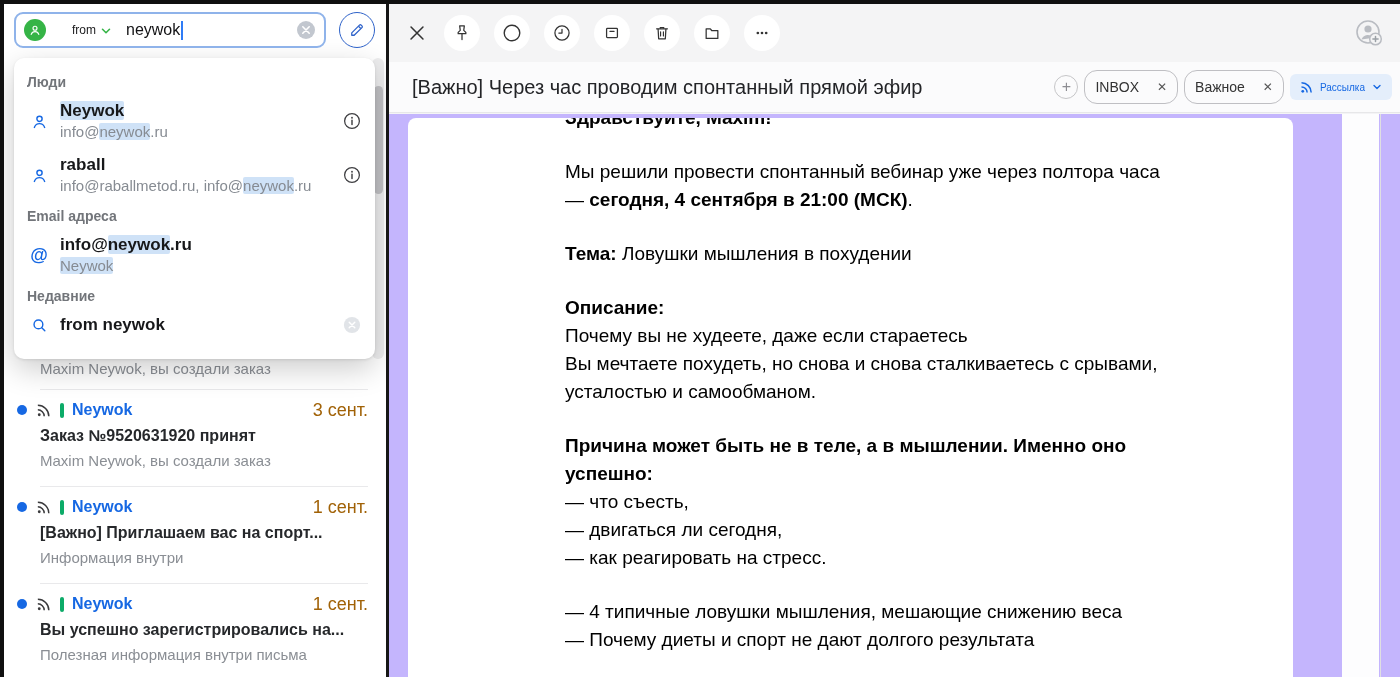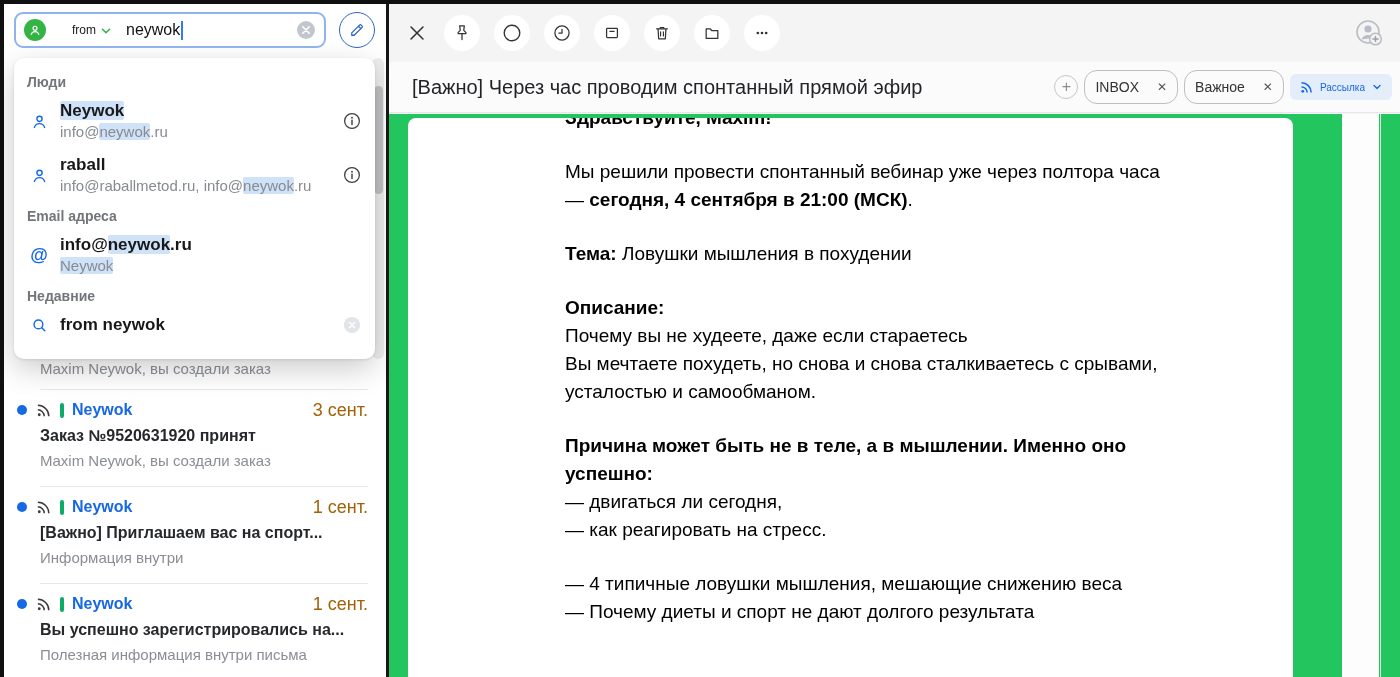--- a/index.html
+++ b/index.html
@@ -60,21 +60,21 @@
   .addcontact { margin-left:auto; margin-right:13px; display:flex; cursor:default; }
 
   .subject-row { height:51px; background:#fbfbfc; border-bottom:1px solid #e7e7e9; display:flex; align-items:center; padding:0 8px 0 23px; }
   .subject { font-size:20px; color:#232427; white-space:nowrap; overflow:hidden; }
   .tags { margin-left:auto; display:flex; align-items:center; gap:6px; flex:none; }
   .tag-add { width:24px; height:24px; border-radius:50%; border:1.3px solid #c6c6c8; color:#8d8d92; display:flex; align-items:center; justify-content:center; font-size:16px; line-height:1; cursor:pointer; background:none; }
   .pill { height:26px; border:1px solid #bfbfc3; border-radius:13px; display:flex; align-items:center; gap:18px; padding:16px 10px; font-size:14px; color:#333; background:#fbfbfc; cursor:pointer; }
   .pill .x { font-size:12px; color:#555; }
   .pill-feed { height:26px; border-radius:6px; background:#e4eefb; display:flex; align-items:center; gap:6px; padding:0 9px; font-size:10px; color:#1668e3; font-weight:500; cursor:pointer; }
 
-  .body-area { position:absolute; left:0; top:110px; width:1011px; bottom:0; background:#22c55e; }
+  .body-area { position:absolute; left:0; top:110px; width:1011px; bottom:0; background:#c4b5fd; }
   .card { position:absolute; left:19px; top:4px; width:885px; bottom:0; background:#fff; border-radius:8px 8px 0 0; overflow:hidden; }
   .email-body { width:600px; margin:-14px 0 0 157px; font-size:19px; line-height:28px; color:#000; }
   .bl { min-height:28px; }
   .blank { height:26px; min-height:26px; }
   .scroll-gutter { position:absolute; left:953px; top:0; width:37px; bottom:0; background:#fdfdfe; }
   .gutter-line { position:absolute; left:991px; top:0; width:1px; bottom:0; background:#dfdfe2; }
 </style>
 </head>
 <body>
 
@@ -351,20 +351,21 @@
             <div class="bl blank"></div>
             <div class="bl"><b>Тема:</b><span> Ловушки мышления в похудении</span></div>
             <div class="bl blank"></div>
             <div class="bl"><b>Описание:</b></div>
             <div class="bl"><span>Почему вы не худеете, даже если стараетесь</span></div>
             <div class="bl"><span>Вы мечтаете похудеть, но снова и снова сталкиваетесь с срывами,</span></div>
             <div class="bl"><span>усталостью и самообманом.</span></div>
             <div class="bl blank"></div>
             <div class="bl"><b>Причина может быть не в теле, а в мышлении. Именно оно</b></div>
             <div class="bl"><b>успешно:</b></div>
+            <div class="bl"><span>— что съесть,</span></div>
             <div class="bl"><span>— двигаться ли сегодня,</span></div>
             <div class="bl"><span>— как реагировать на стресс.</span></div>
             <div class="bl blank"></div>
             <div class="bl"><span>— 4 типичные ловушки мышления, мешающие снижению веса</span></div>
             <div class="bl"><span>— Почему диеты и спорт не дают долгого результата</span></div>
           </div>
       </div>
       <div class="scroll-gutter"></div>
       <div class="gutter-line"></div>
     </div>

